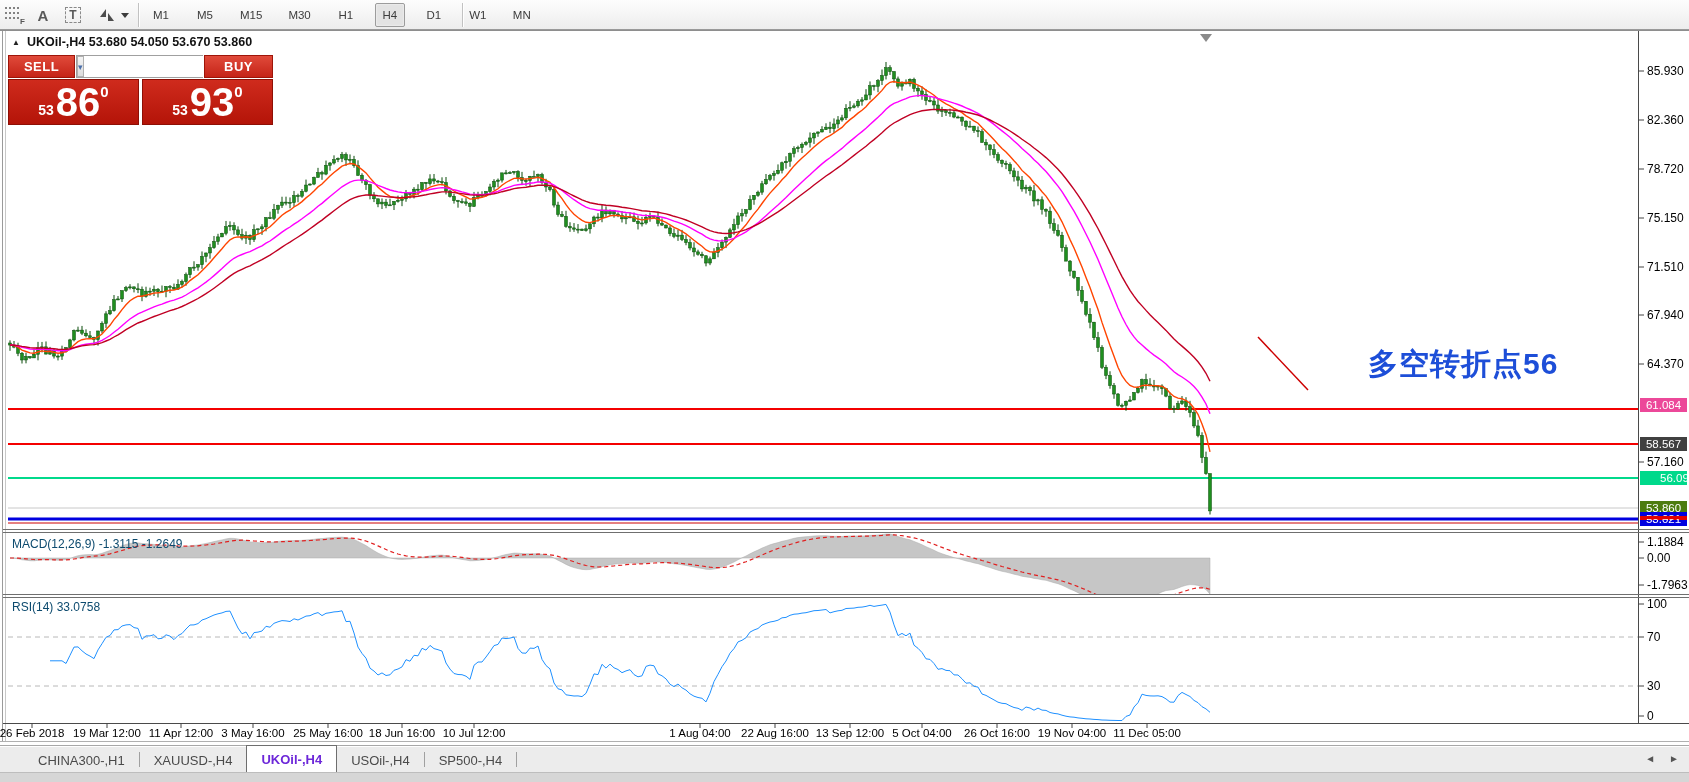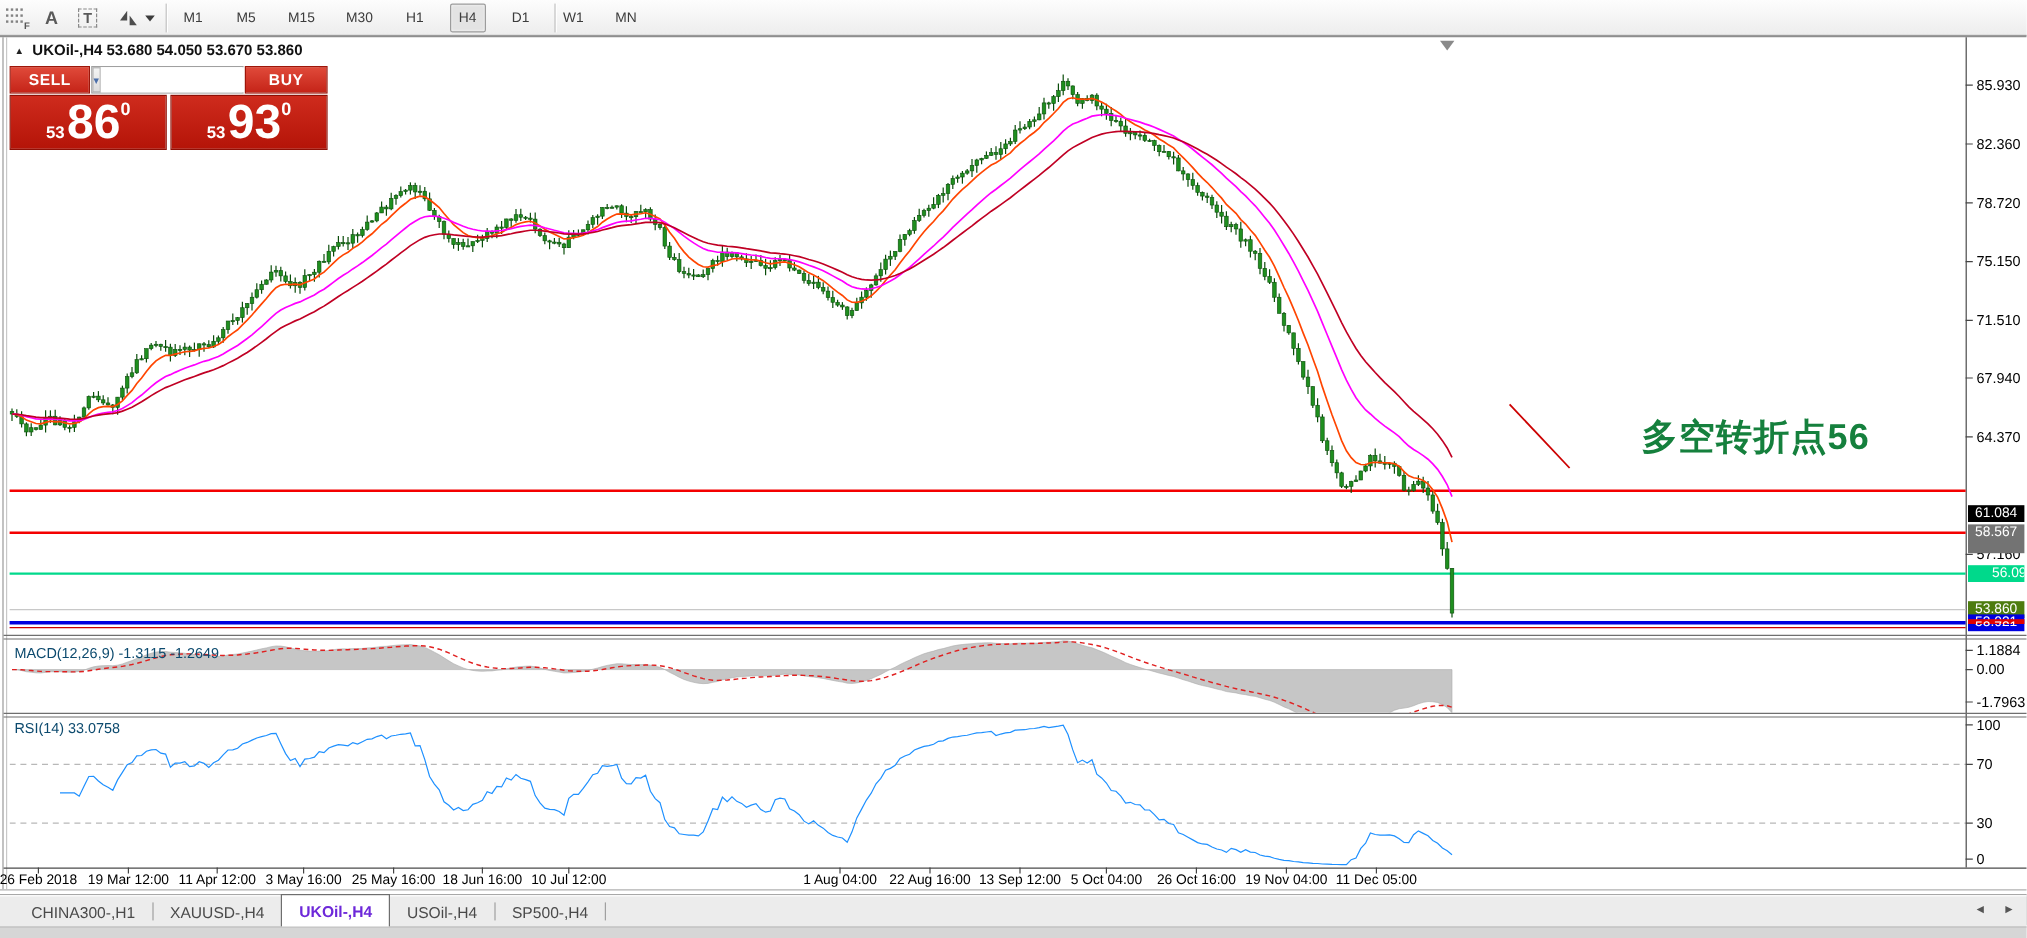--- a/index.html
+++ b/index.html
@@ -56,21 +56,21 @@
   
   .price-tag { position:absolute; left:1640px; width:47px; height:14px; overflow:hidden; color:#fff;
                font-size:11.5px; line-height:14px; text-align:center; }
 
   
   #annotation { position:absolute; font-weight:700; font-size:30px; letter-spacing:1px; white-space:nowrap; }
 
   
   #tabbar { position:absolute; left:0; top:746px; width:1689px; height:26px; background:#ececec;
             border-top:1px solid #ffffff; box-shadow:0 -1px 0 #a8a8a8; display:flex; align-items:flex-end;
-            padding-left:12px; }
+            padding-left:24px; }
   .tab { height:24px; padding:0 14px; display:flex; align-items:center; font-size:13px; color:#4a4a4a; }
   .tab.active { background:#fff; border:1px solid #6e6e6e; border-bottom:none; height:27px;
                 margin-top:-3px; font-weight:700; color:#6d28d9; z-index:2; }
   .tabsep { width:1px; height:15px; background:#a0a0a0; align-self:center; }
   .tab-arrows { position:absolute; right:10px; top:6px; display:flex; gap:14px; color:#555; font-size:10px; }
   .tab-arrows span { cursor:default; }
 
   #statusbar { position:absolute; left:0; top:772px; width:1689px; height:10px; background:#d6d6d6;
                border-top:1px solid #bdbdbd; }
 </style>
@@ -857,25 +857,25 @@
         <span class="px-small">53</span>
         <span class="px-big">93</span>
         <span class="px-sup">0</span>
       </div>
     </div>
   </div>
 
   <div class="panel-title" style="left:12px; top:537px">MACD(12,26,9) -1.3115 -1.2649</div>
   <div class="panel-title" style="left:12px; top:600px">RSI(14) 33.0758</div>
 
-  <div id="annotation" style="left: 1368px; top: 344px; color: #15803d;">多空转折点56</div>
+  <div id="annotation" style="left: 1368px; top: 344px; color: #1d4ed8;">多空转折点56</div>
 
   <div id="tags">
-      <div class="price-tag" style="top: 421px; height: 14px; background: #000000;">61.084</div>
-      <div class="price-tag" style="top: 437px; height: 24px; background: #737373;">58.567</div>
+      <div class="price-tag" style="top: 398px; height: 14px; background: #ec4899;">61.084</div>
+      <div class="price-tag" style="top: 437px; height: 14px; background: #404040;">58.567</div>
       <div class="price-tag" style="top: 471px; height: 14px; background: rgb(0, 217, 139); padding-left: 20px;">56.094</div>
       <div class="price-tag" style="top: 501px; height: 14px; background: #4d7c0f;">53.860</div>
       <div class="price-tag" style="top: 512px; height: 14px; background: rgb(0, 0, 224);">53.021</div>
       <div class="price-tag" style="top: 516px; height: 4px; background: rgb(226, 0, 0);">52.721</div>
     </div>
 
   <div id="tabbar">
     <div class="tab">CHINA300-,H1</div>
       <div class="tabsep"></div>
       <div class="tab">XAUUSD-,H4</div>

